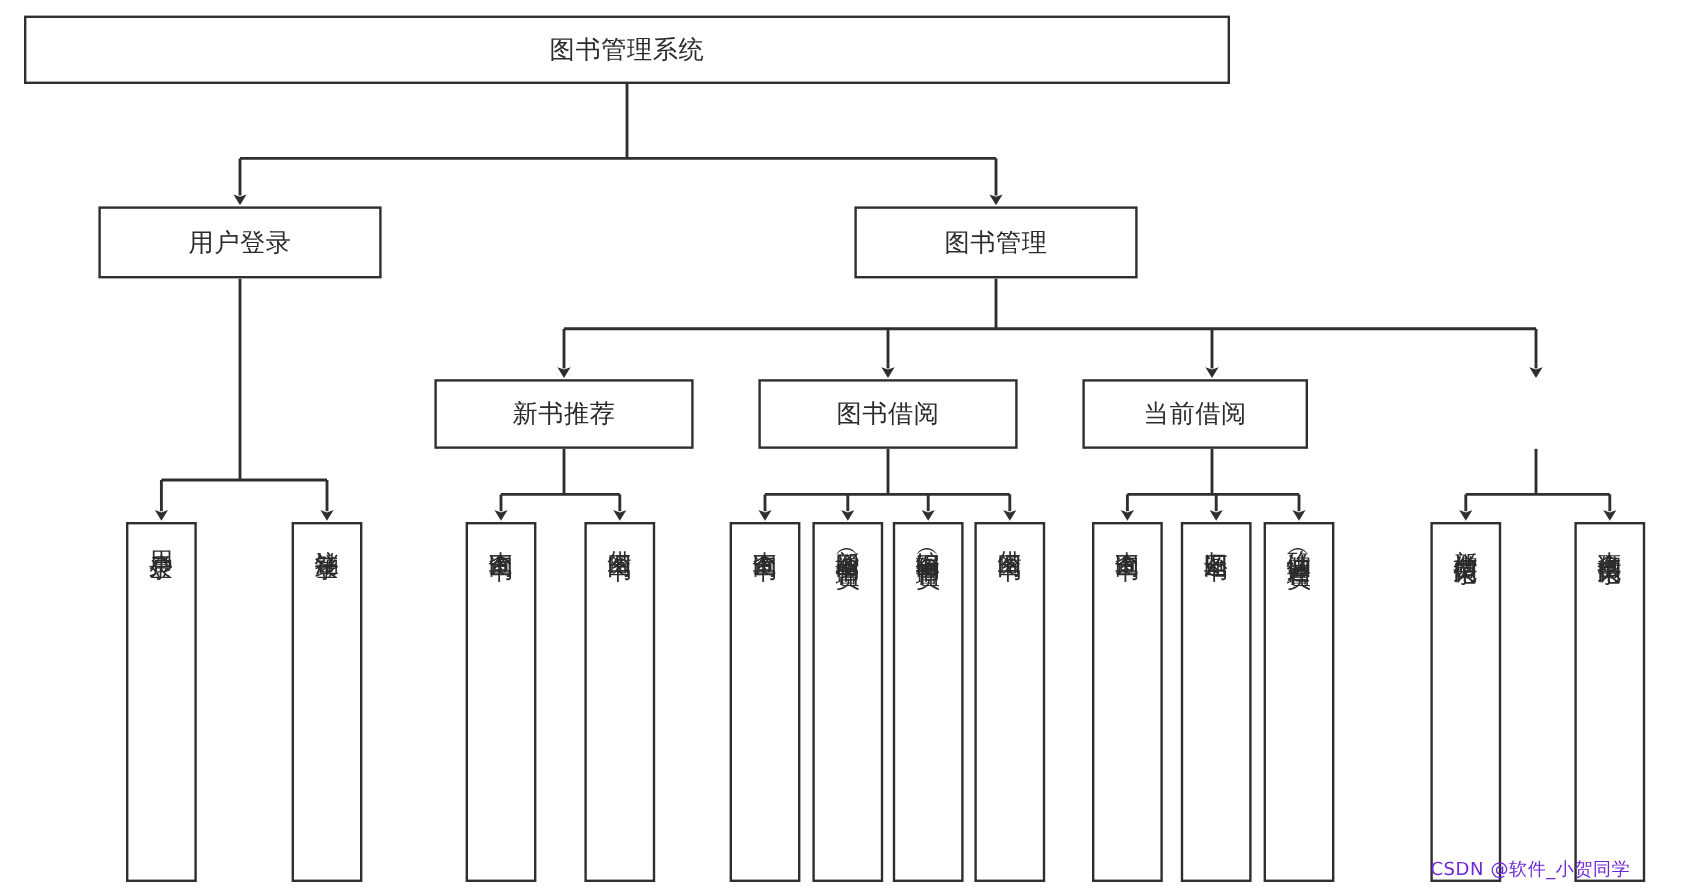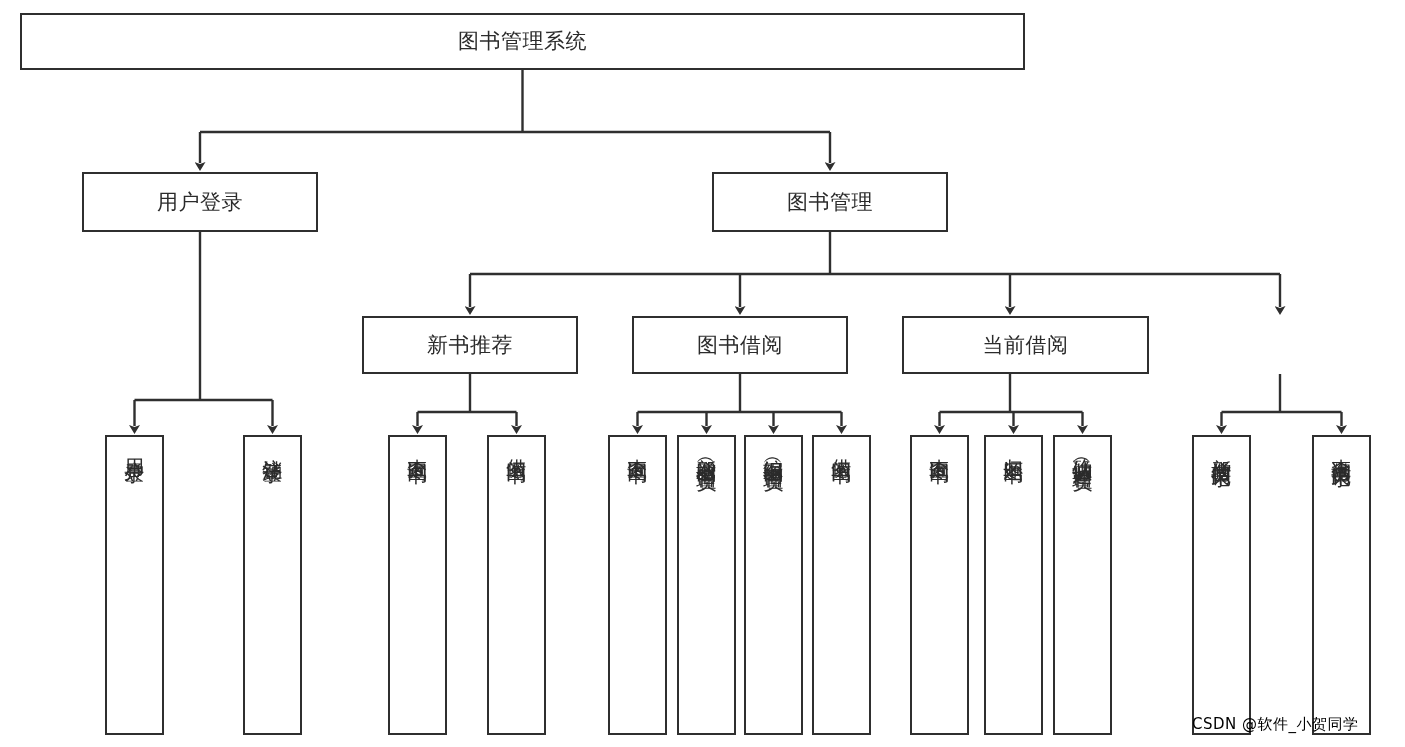--- a/index.html
+++ b/index.html
@@ -122,21 +122,21 @@
   <div class="node" id="n-l1-1" style="left: 712px; top: 172px; width: 236px; height: 60px; justify-content: center;">
     <span class="node-label">图书管理</span>
   </div>
 
   <div class="node" id="n-l2-0" style="left: 362px; top: 316px; width: 216px; height: 58px;">
     <span class="node-label">新书推荐</span>
   </div>
   <div class="node" id="n-l2-1" style="left: 632px; top: 316px; width: 216px; height: 58px;">
     <span class="node-label">图书借阅</span>
   </div>
-  <div class="node" id="n-l2-2" style="left: 902px; top: 316px; width: 247px; height: 58px;">
+  <div class="node" id="n-l2-2" style="left: 902px; top: 316px; width: 188px; height: 58px;">
     <span class="node-label">当前借阅</span>
   </div>
 
   <div class="node leaf" id="n-lf-0" style="left: 105px; top: 435px; width: 59px; height: 300px;">
     <span class="node-label">用户登录</span>
   </div>
   <div class="node leaf" id="n-lf-1" style="left: 243px; top: 435px; width: 59px; height: 300px;">
     <span class="node-label">注销登录</span>
   </div>
   <div class="node leaf" id="n-lf-2" style="left: 388px; top: 435px; width: 59px; height: 300px;">
@@ -166,15 +166,15 @@
   <div class="node leaf" id="n-lf-10" style="left: 1053px; top: 435px; width: 59px; height: 300px;">
     <span class="node-label">确认归还（管理员）</span>
   </div>
   <div class="node leaf" id="n-lf-11" style="left: 1192px; top: 435px; width: 59px; height: 300px;">
     <span class="node-label">新增借阅记录</span>
   </div>
   <div class="node leaf" id="n-lf-12" style="left: 1312px; top: 435px; width: 59px; height: 300px;">
     <span class="node-label">查询借阅记录</span>
   </div>
 
-  <div class="watermark" style="left: 1192px; top: 715px; color: #000000;">CSDN @软件_小贺同学</div>
+  <div class="watermark" style="left: 1192px; top: 715px; color: #6d28d9;">CSDN @软件_小贺同学</div>
 
 </div>
 
 </body></html>

